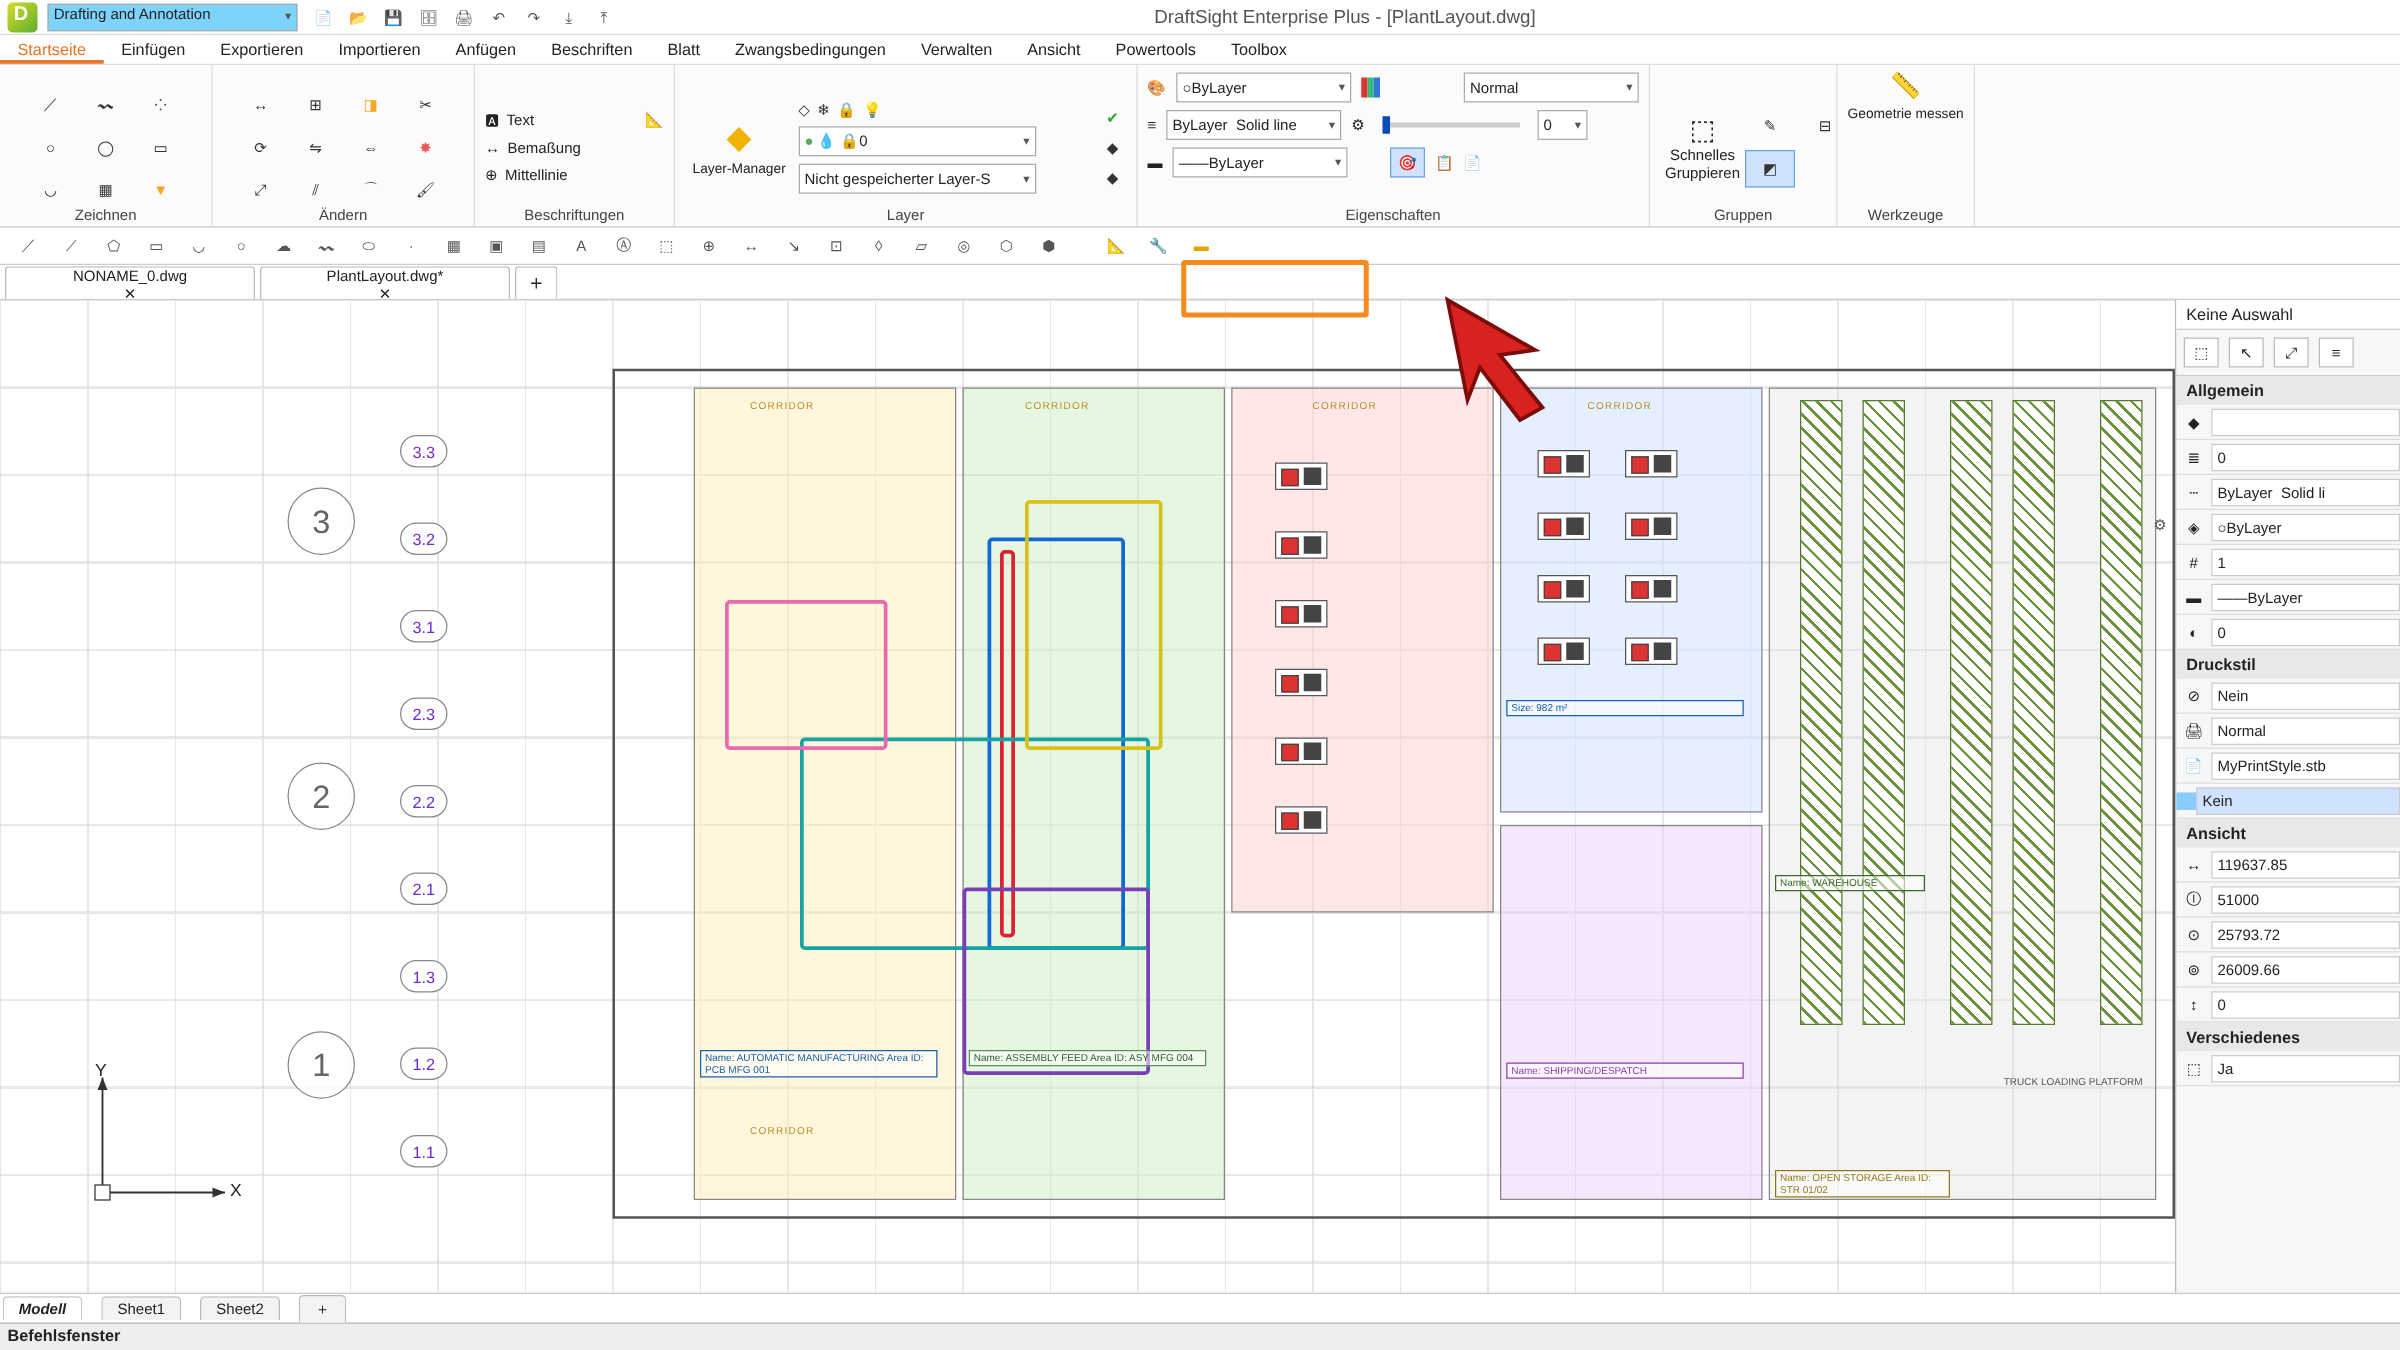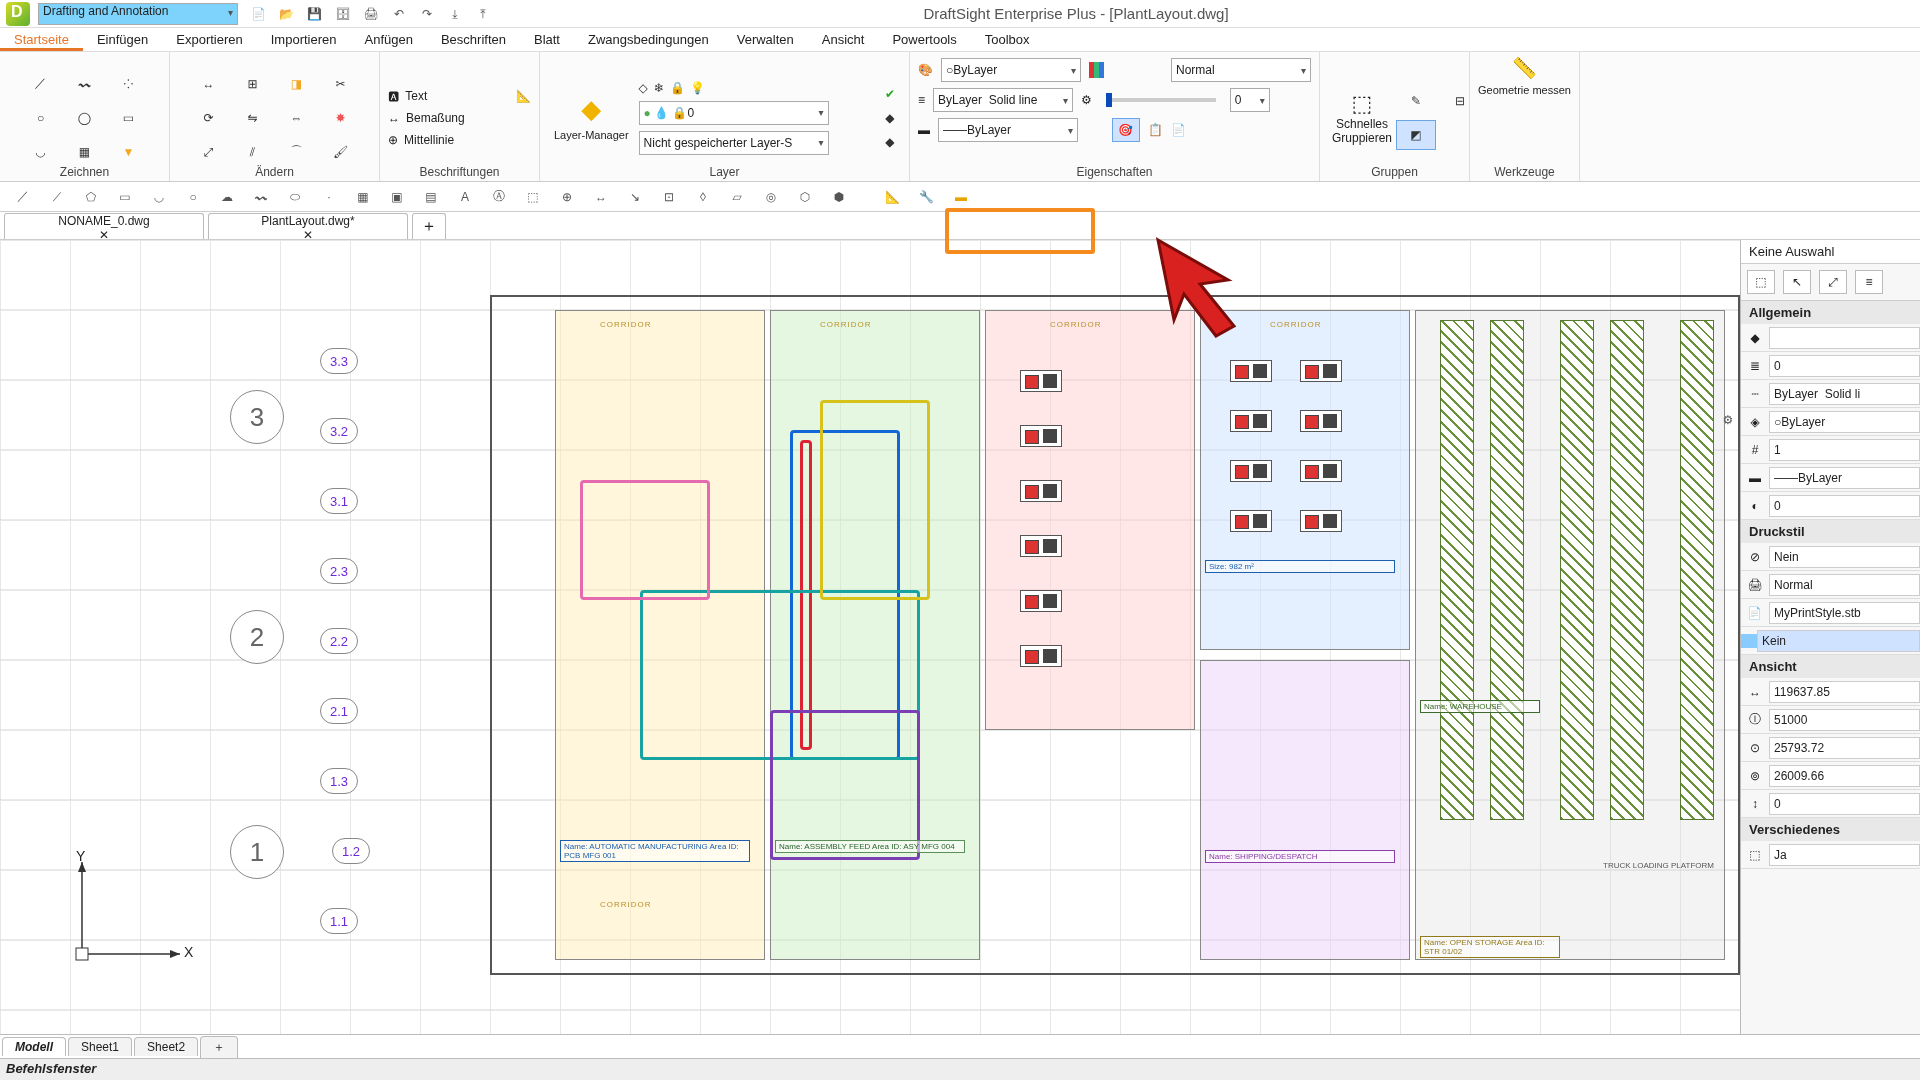--- a/index.html
+++ b/index.html
@@ -78,24 +78,24 @@
 .ucs .ax { position: absolute; font-size: 14px; }
 .axis-bubble { position: absolute; width: 54px; height: 54px; border: 1px solid #888; border-radius: 50%; display: flex; align-items: center; justify-content: center; font-size: 26px; color: #666; background: rgba(255,255,255,.8); }
 .sub-bubble { position: absolute; width: 38px; height: 26px; border: 1px solid #888; border-radius: 14px; display: flex; align-items: center; justify-content: center; font-size: 13px; color: #6d28d9; background: rgba(255,255,255,.85); }
 .zone-text { position: absolute; font-size: 8px; color: #2b5f2b; background: rgba(255,255,255,.55); border: 1px solid #5a8f5a; padding: 1px 3px; }
 .machine { position: absolute; width: 42px; height: 22px; border: 1px solid #555; background: #fff; }
 .machine::before { content: ""; position: absolute; left: 4px; top: 4px; width: 12px; height: 12px; background: #d33; border: 1px solid #444; }
 .machine::after { content: ""; position: absolute; right: 4px; top: 3px; width: 14px; height: 14px; background: #444; }
 .rack { position: absolute; width: 34px; height: 650px; background: repeating-linear-gradient(45deg,#6a923b 0,#6a923b 2px,#fff 2px,#fff 8px); border: 1px solid #577b2e; }
 .pipe { position: absolute; border: 3px solid; border-radius: 4px; background: transparent; }
 .cursor-arrow { position: absolute; left: 1150px; top: 232px; z-index: 40; }
-.btm-tabs { height: 24px; border-top: 1px solid #bbb; display: flex; align-items: center; gap: 2px; padding-left: 2px; font-size: 12px; }
+.btm-tabs { height: 24px; border-top: 1px solid #bbb; display: flex; align-items: center; gap: 15px; padding-left: 2px; font-size: 12px; }
 .btab { padding: 2px 12px; border: 1px solid #bbb; border-bottom: none; border-radius: 4px 4px 0 0; background: #f3f3f3; }
 .btab.active { font-weight: bold; font-style: italic; background: #fff; }
-.cmdbar { height: 22px; background: #eee; border-top: 1px solid #bbb; padding: 2px 6px; font-weight: bold; font-size: 13px; font-style: italic; }
+.cmdbar { height: 22px; background: #eee; border-top: 1px solid #bbb; padding: 2px 6px; font-weight: bold; font-size: 13px; }
 .gear-corner { position: absolute; right: 0; top: 168px; width: 24px; height: 24px; display: flex; align-items: center; justify-content: center; color: #555; z-index: 5; }
 </style>
 </head>
 <body>
 
 <div class="titlebar">
   <div class="app-logo"></div>
   <div class="workspace-sel"><span>Drafting and Annotation</span></div>
   <div class="tb-qat">
     <div class="qat-btn">📄</div>
@@ -304,21 +304,21 @@
 
 <div class="main">
   <div class="drawing">
     <div class="grid-bg"></div>
     <div class="guides"></div>
 
     <div class="axis-bubble" style="left:230px; top:585px">1</div>
     <div class="axis-bubble" style="left:230px; top:370px">2</div>
     <div class="axis-bubble" style="left:230px; top:150px">3</div>
     <div class="sub-bubble" style="left:320px; top:668px">1.1</div>
-    <div class="sub-bubble" style="left:332px; top:598px">1.2</div>
+    <div class="sub-bubble" style="left:320px; top:598px">1.2</div>
     <div class="sub-bubble" style="left:320px; top:528px">1.3</div>
     <div class="sub-bubble" style="left:320px; top:458px">2.1</div>
     <div class="sub-bubble" style="left:320px; top:388px">2.2</div>
     <div class="sub-bubble" style="left:320px; top:318px">2.3</div>
     <div class="sub-bubble" style="left:320px; top:248px">3.1</div>
     <div class="sub-bubble" style="left:320px; top:178px">3.2</div>
     <div class="sub-bubble" style="left:320px; top:108px">3.3</div>
 
     <div style="position:absolute; left:490px; top:55px; width:1250px; height:680px; border:2px solid #555"></div>
 

